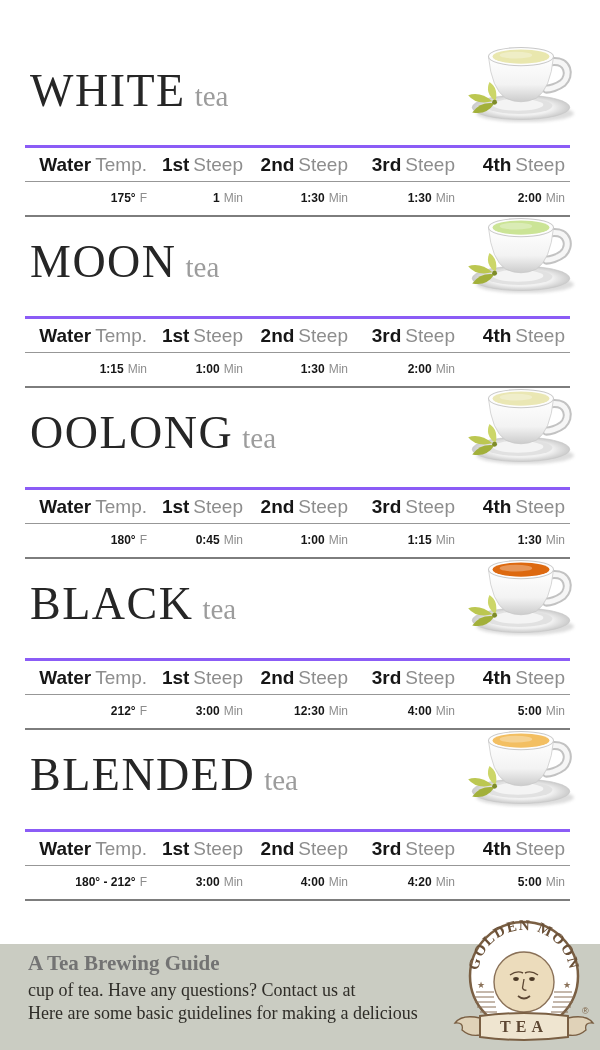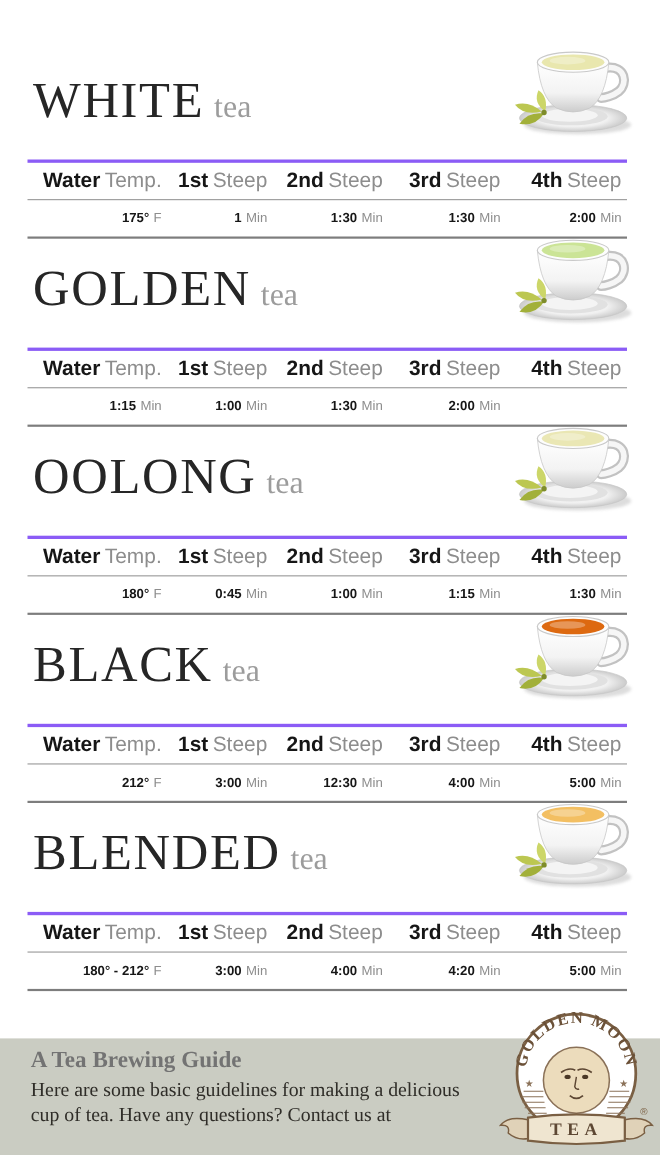--- a/index.html
+++ b/index.html
@@ -100,21 +100,21 @@
         <div class="cell"><span class="strong">1</span><span class="light">Min</span></div>
         <div class="cell"><span class="strong">1:30</span><span class="light">Min</span></div>
         <div class="cell"><span class="strong">1:30</span><span class="light">Min</span></div>
         <div class="cell"><span class="strong">2:00</span><span class="light">Min</span></div>
       </div>
     </div>
   </section>
 
   <section class="tea-section">
     <div class="title-row">
-      <span class="t-main">GOLDEN</span><span class="t-sub">tea</span>
+      <span class="t-main">MOON</span><span class="t-sub">tea</span>
     </div>
     <svg class="cup" viewBox="0 0 124 88">
       <ellipse cx="66" cy="72" rx="48" ry="8.5" fill="#8f8f8f" opacity="0.30" filter="url(#softBlur)"></ellipse>
       <ellipse cx="62" cy="66" rx="48" ry="12" fill="url(#saucerGrad)" stroke="#c6c6c6" stroke-width="0.6"></ellipse>
       <ellipse cx="60" cy="64.5" rx="33" ry="8" fill="#e1e1e1"></ellipse>
       <ellipse cx="59" cy="63.5" rx="25" ry="5.8" fill="#f4f4f4"></ellipse>
       <path d="M92,21 C109,19 111,35 103,42 C98,46 90,48 87,48" fill="none" stroke="#c2c2c2" stroke-width="9" stroke-linecap="round"></path>
       <path d="M92,21 C109,19 111,35 103,42 C98,46 90,48 87,48" fill="none" stroke="#f6f6f6" stroke-width="5" stroke-linecap="round"></path>
       <path d="M30,16 Q33,48 47,57 Q62,64 77,57 Q91,48 94,16 Z" fill="url(#cupGrad)" stroke="#c6c6c6" stroke-width="0.7"></path>
       <ellipse cx="62" cy="16" rx="32" ry="9" fill="#fdfdfd" stroke="#c9c9c9" stroke-width="1"></ellipse>
@@ -261,22 +261,22 @@
         <div class="cell"><span class="strong">4:20</span><span class="light">Min</span></div>
         <div class="cell"><span class="strong">5:00</span><span class="light">Min</span></div>
       </div>
     </div>
   </section>
 </div>
 
   <div class="footer-band" style="background: rgb(202, 204, 194);"></div>
   <div class="footer-text">
     <div class="footer-heading">A Tea Brewing Guide</div>
+    <div class="footer-line">cup of tea. Have any questions? Contact us at</div>
     <div class="footer-line">Here are some basic guidelines for making a delicious</div>
-    <div class="footer-line">cup of tea. Have any questions? Contact us at</div>
   </div>
 
   <div class="logo-wrap">
     <svg viewBox="0 0 150 130">
       <circle cx="72" cy="58" r="54" fill="#ffffff" stroke="#7a5f43" stroke-width="2.5"></circle>
       <path id="arcpath" d="M 26,58 A 46,46 0 1 1 118,58" fill="none"></path>
       <text font-family="Liberation Serif, serif" font-size="15" font-weight="bold" letter-spacing="1.5" fill="#6b5138">
         <textPath href="#arcpath" startOffset="50%" text-anchor="middle">GOLDEN MOON</textPath>
       </text>
 

